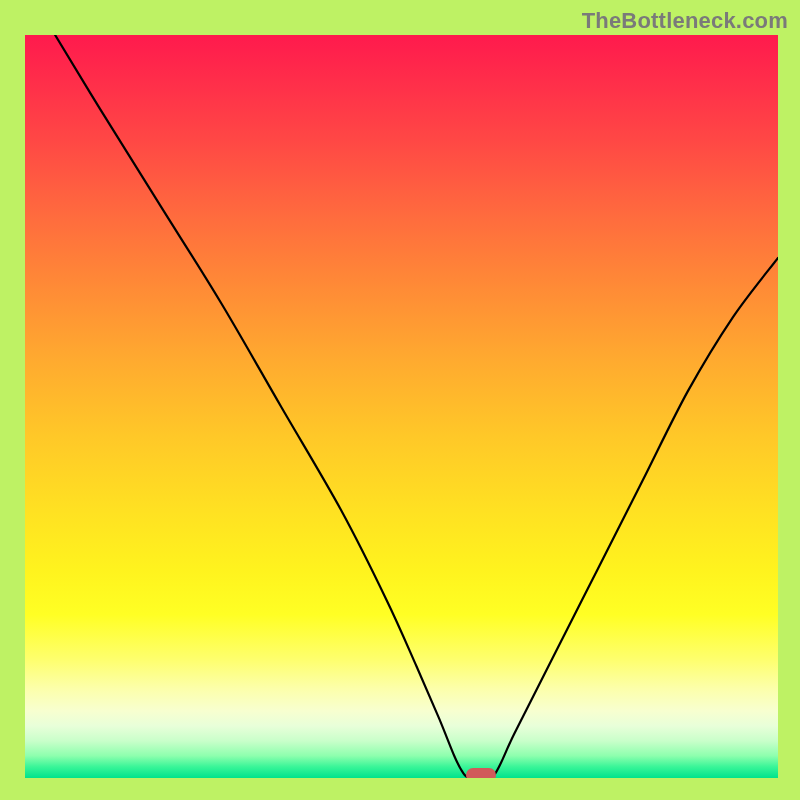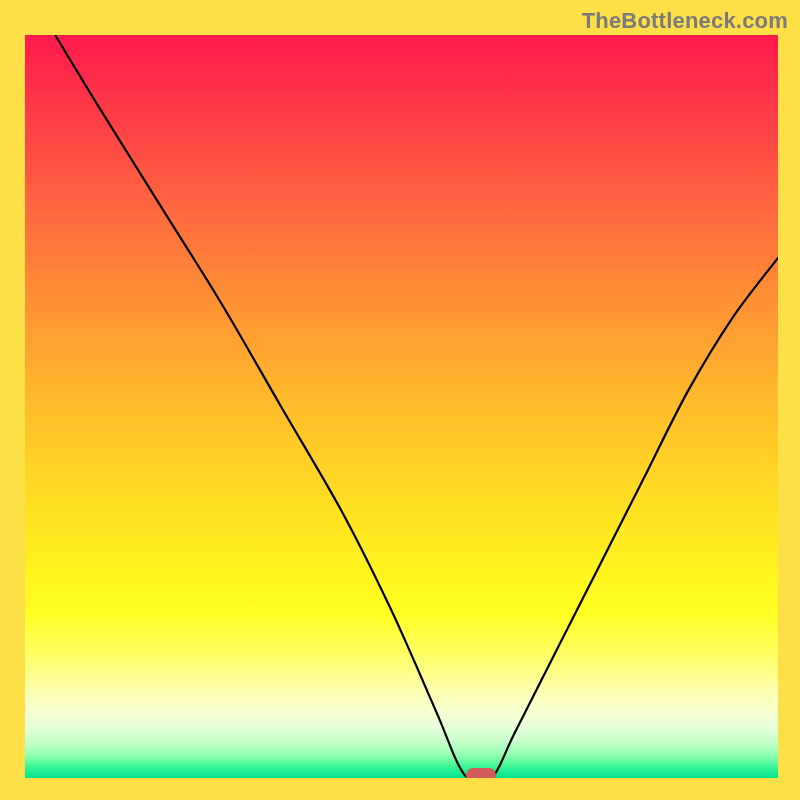--- a/index.html
+++ b/index.html
@@ -1,21 +1,21 @@
 <!DOCTYPE html>
 <html><head>
 <meta charset="utf-8">
 <style>
   * { margin: 0; padding: 0; box-sizing: border-box; }
   html, body { width: 800px; height: 800px; overflow: hidden; background: #000; }
   .container {
     position: relative;
     width: 800px;
     height: 800px;
-    background: #fde047;
+    background: #bef264;
   }
   .watermark {
     position: absolute;
     top: 8px;
     right: 12px;
     font-family: Arial, Helvetica, sans-serif;
     font-size: 22px;
     font-weight: 600;
     color: #7a7a7a;
     z-index: 10;

